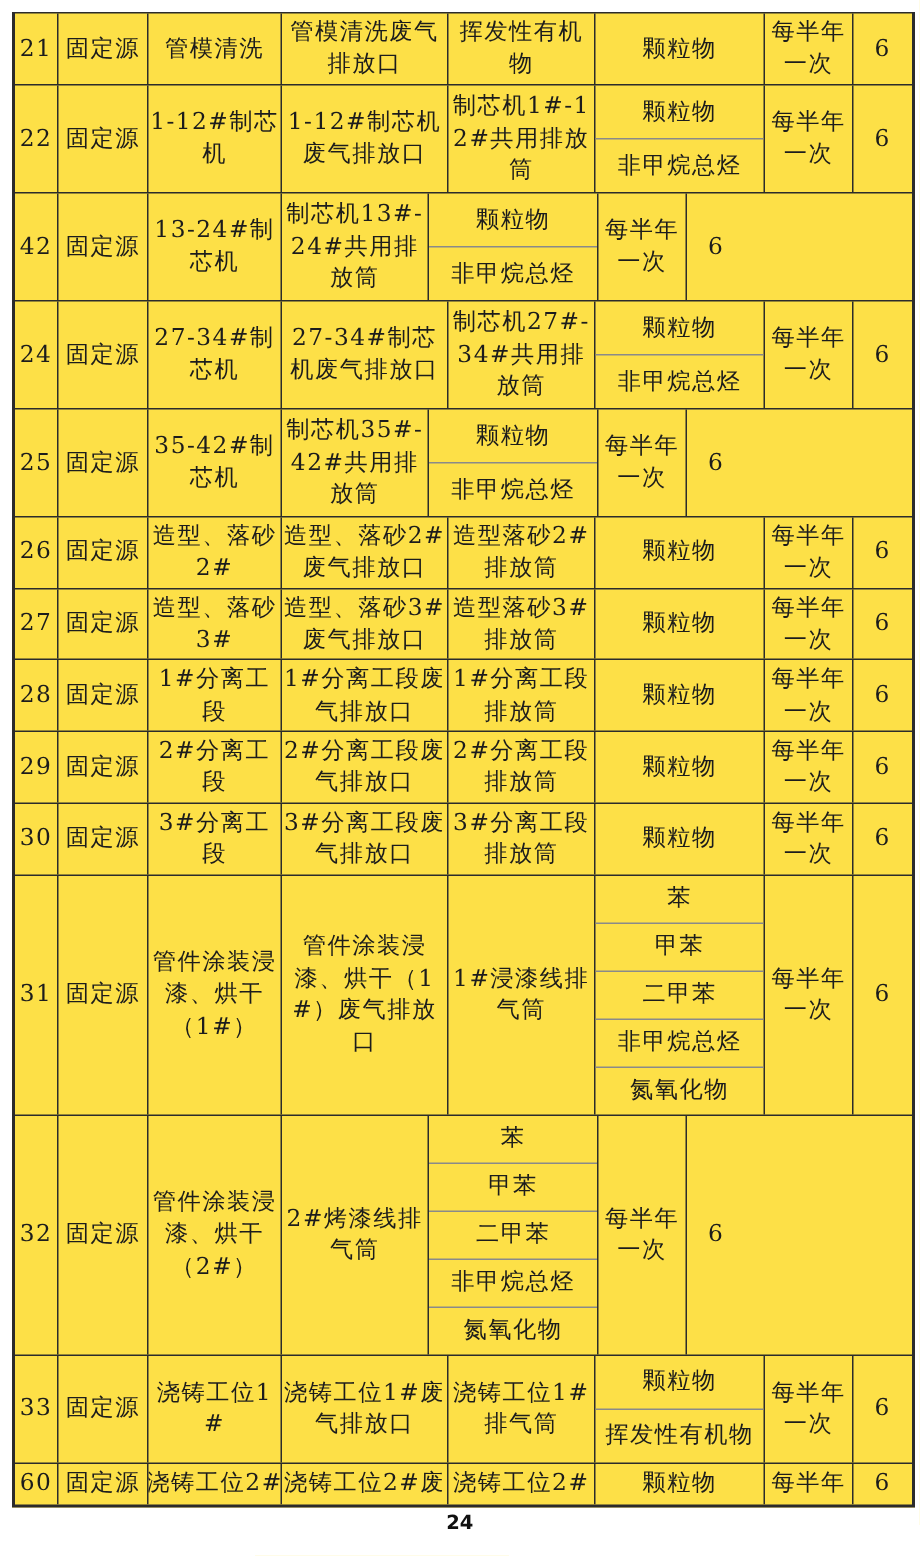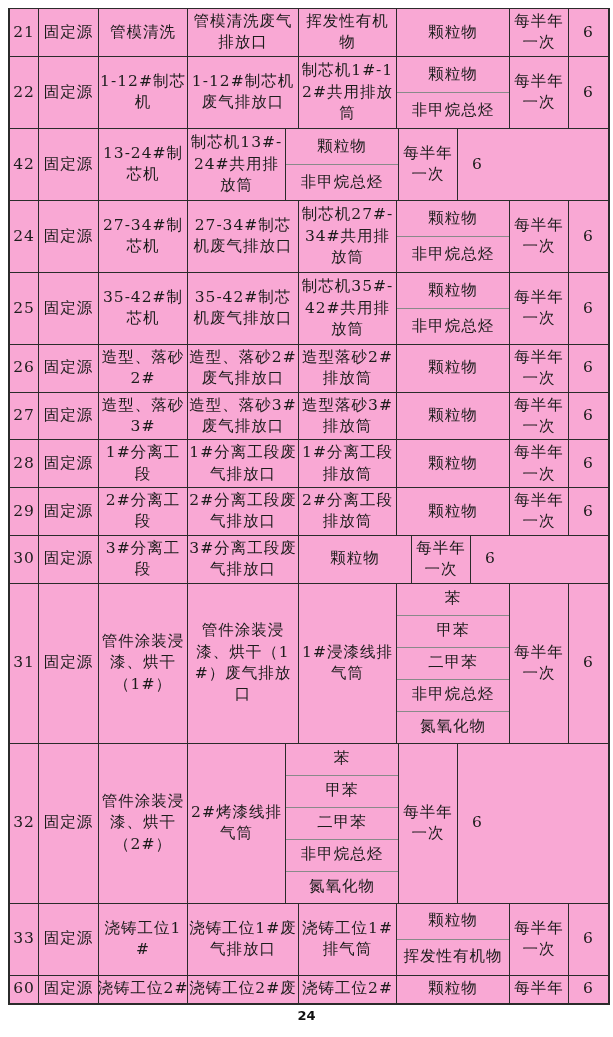--- a/index.html
+++ b/index.html
@@ -21,21 +21,21 @@
     background: #ffffff;
   }
   .grid {
     position: absolute;
     left: 8px;
     top: 8px;
     width: 598px;
     border: 2px solid #2b2b2b;
     border-top-width: 1.5px;
     box-sizing: content-box;
-    background: #f9a8d4;
+    background: #fde047;
   }
   .t-row {
     display: flex;
     align-items: stretch;
   }
   .t-row + .t-row {
     border-top: 1.5px solid #2b2b2b;
   }
   .cell {
     box-sizing: border-box;
@@ -150,21 +150,20 @@
           <div class="sub" style="min-height: 33px;">颗粒物</div>
           <div class="sub" style="min-height: 33px;">非甲烷总烃</div>
         </div>
         <div class="cell c7">每半年一次</div>
         <div class="cell c8">6</div>
       </div>
       <div class="t-row">
         <div class="cell c1">25</div>
         <div class="cell c2">固定源</div>
         <div class="cell c3">35-42#制芯机</div>
-        <div class="cell c4">35-42#制芯机废气排放口</div>
         <div class="cell c5">制芯机35#-42#共用排放筒</div>
         <div class="cell c6">
           <div class="sub" style="min-height: 33px;">颗粒物</div>
           <div class="sub" style="min-height: 33px;">非甲烷总烃</div>
         </div>
         <div class="cell c7">每半年一次</div>
         <div class="cell c8">6</div>
       </div>
       <div class="t-row">
         <div class="cell c1">26</div>
@@ -212,20 +211,21 @@
           <div class="sub" style="min-height: 42px;">颗粒物</div>
         </div>
         <div class="cell c7">每半年一次</div>
         <div class="cell c8">6</div>
       </div>
       <div class="t-row">
         <div class="cell c1">30</div>
         <div class="cell c2">固定源</div>
         <div class="cell c3">3#分离工段</div>
         <div class="cell c4">3#分离工段废气排放口</div>
+        <div class="cell c5">3#分离工段排放筒</div>
         <div class="cell c6">
           <div class="sub" style="min-height: 42px;">颗粒物</div>
         </div>
         <div class="cell c7">每半年一次</div>
         <div class="cell c8">6</div>
       </div>
       <div class="t-row">
         <div class="cell c1">31</div>
         <div class="cell c2">固定源</div>
         <div class="cell c3">管件涂装浸漆、烘干（1#）</div>

